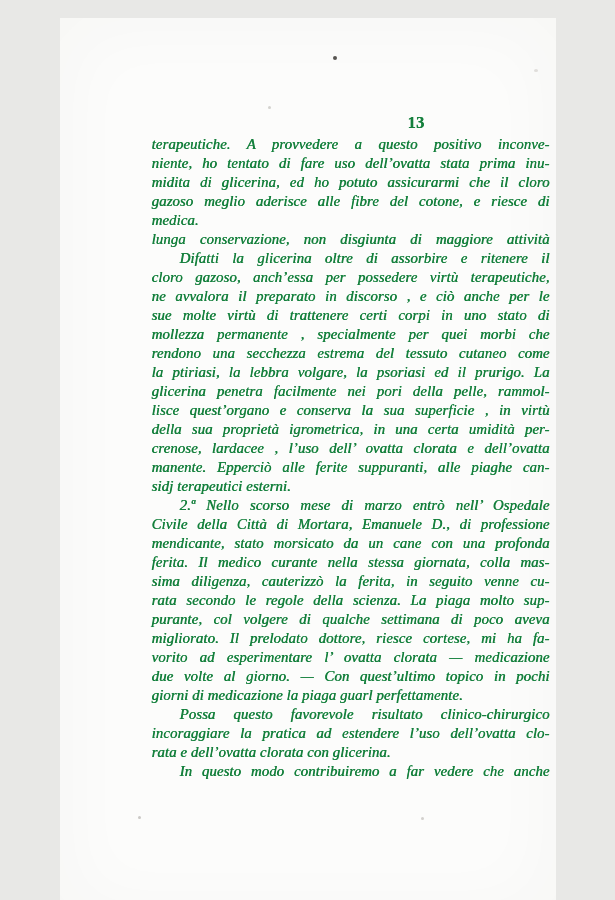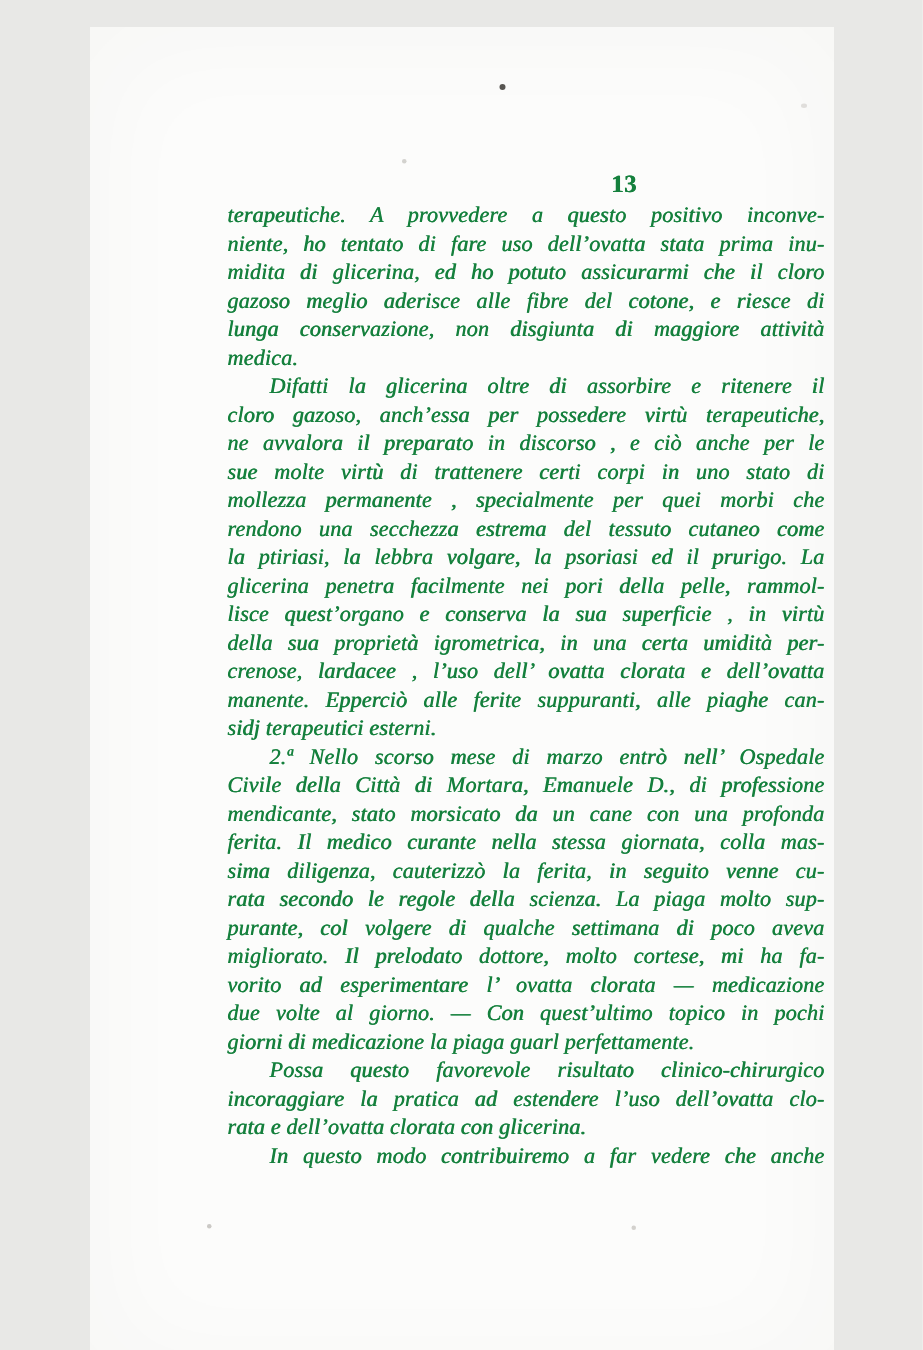--- a/index.html
+++ b/index.html
@@ -65,22 +65,22 @@
 
 <div class="page">
   <div class="page-number">13</div>
 
   <div class="text-block">
       <div class="paragraph">
         <div class="line">terapeutiche. A provvedere a questo positivo inconve-</div>
         <div class="line">niente, ho tentato di fare uso dell’ovatta stata prima inu-</div>
         <div class="line">midita di glicerina, ed ho potuto assicurarmi che il cloro</div>
         <div class="line">gazoso meglio aderisce alle fibre del cotone, e riesce di</div>
+        <div class="line last">medica.</div>
         <div class="line">lunga conservazione, non disgiunta di maggiore attività</div>
-        <div class="line last">medica.</div>
       </div>
       <div class="paragraph">
         <div class="line first-indent">Difatti la glicerina oltre di assorbire e ritenere il</div>
         <div class="line">cloro gazoso, anch’essa per possedere virtù terapeutiche,</div>
         <div class="line">ne avvalora il preparato in discorso , e ciò anche per le</div>
         <div class="line">sue molte virtù di trattenere certi corpi in uno stato di</div>
         <div class="line">mollezza permanente , specialmente per quei morbi che</div>
         <div class="line">rendono una secchezza estrema del tessuto cutaneo come</div>
         <div class="line">la ptiriasi, la lebbra volgare, la psoriasi ed il prurigo. La</div>
         <div class="line">glicerina penetra facilmente nei pori della pelle, rammol-</div>
@@ -91,21 +91,21 @@
         <div class="line last">sidj terapeutici esterni.</div>
       </div>
       <div class="paragraph">
         <div class="line first-indent">2.ª Nello scorso mese di marzo entrò nell’ Ospedale</div>
         <div class="line">Civile della Città di Mortara, Emanuele D., di professione</div>
         <div class="line">mendicante, stato morsicato da un cane con una profonda</div>
         <div class="line">ferita. Il medico curante nella stessa giornata, colla mas-</div>
         <div class="line">sima diligenza, cauterizzò la ferita, in seguito venne cu-</div>
         <div class="line">rata secondo le regole della scienza. La piaga molto sup-</div>
         <div class="line">purante, col volgere di qualche settimana di poco aveva</div>
-        <div class="line">migliorato. Il prelodato dottore, molto cortese, mi ha fa-</div>
+        <div class="line">migliorato. Il prelodato dottore, riesce cortese, mi ha fa-</div>
         <div class="line">vorito ad esperimentare l’ ovatta clorata — medicazione</div>
         <div class="line">due volte al giorno. — Con quest’ultimo topico in pochi</div>
         <div class="line last">giorni di medicazione la piaga guarl perfettamente.</div>
       </div>
       <div class="paragraph">
         <div class="line first-indent">Possa questo favorevole risultato clinico-chirurgico</div>
         <div class="line">incoraggiare la pratica ad estendere l’uso dell’ovatta clo-</div>
         <div class="line last">rata e dell’ovatta clorata con glicerina.</div>
       </div>
       <div class="paragraph">

